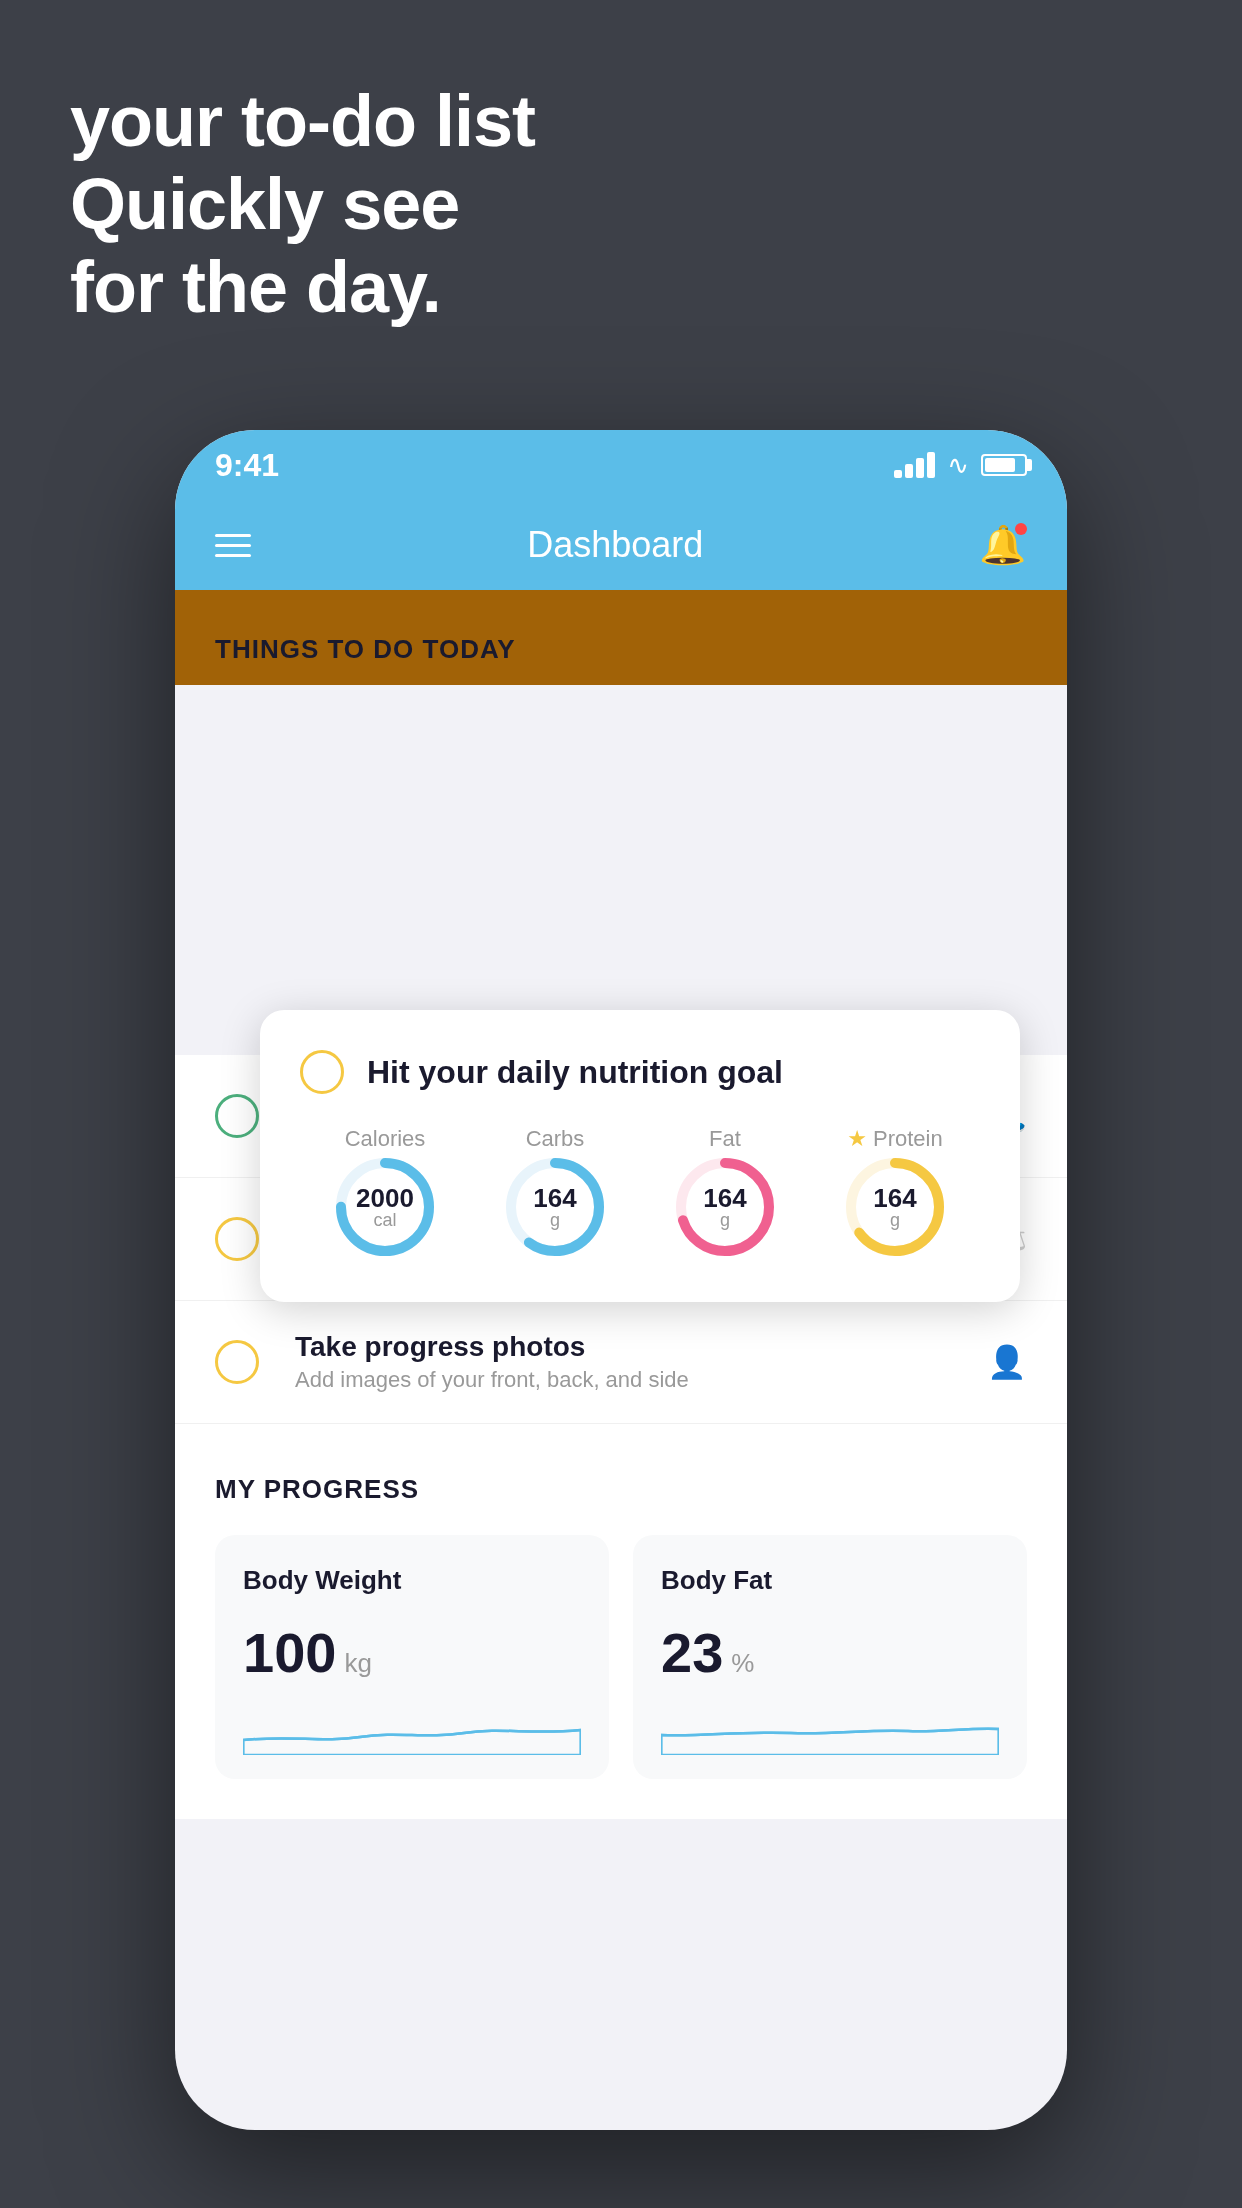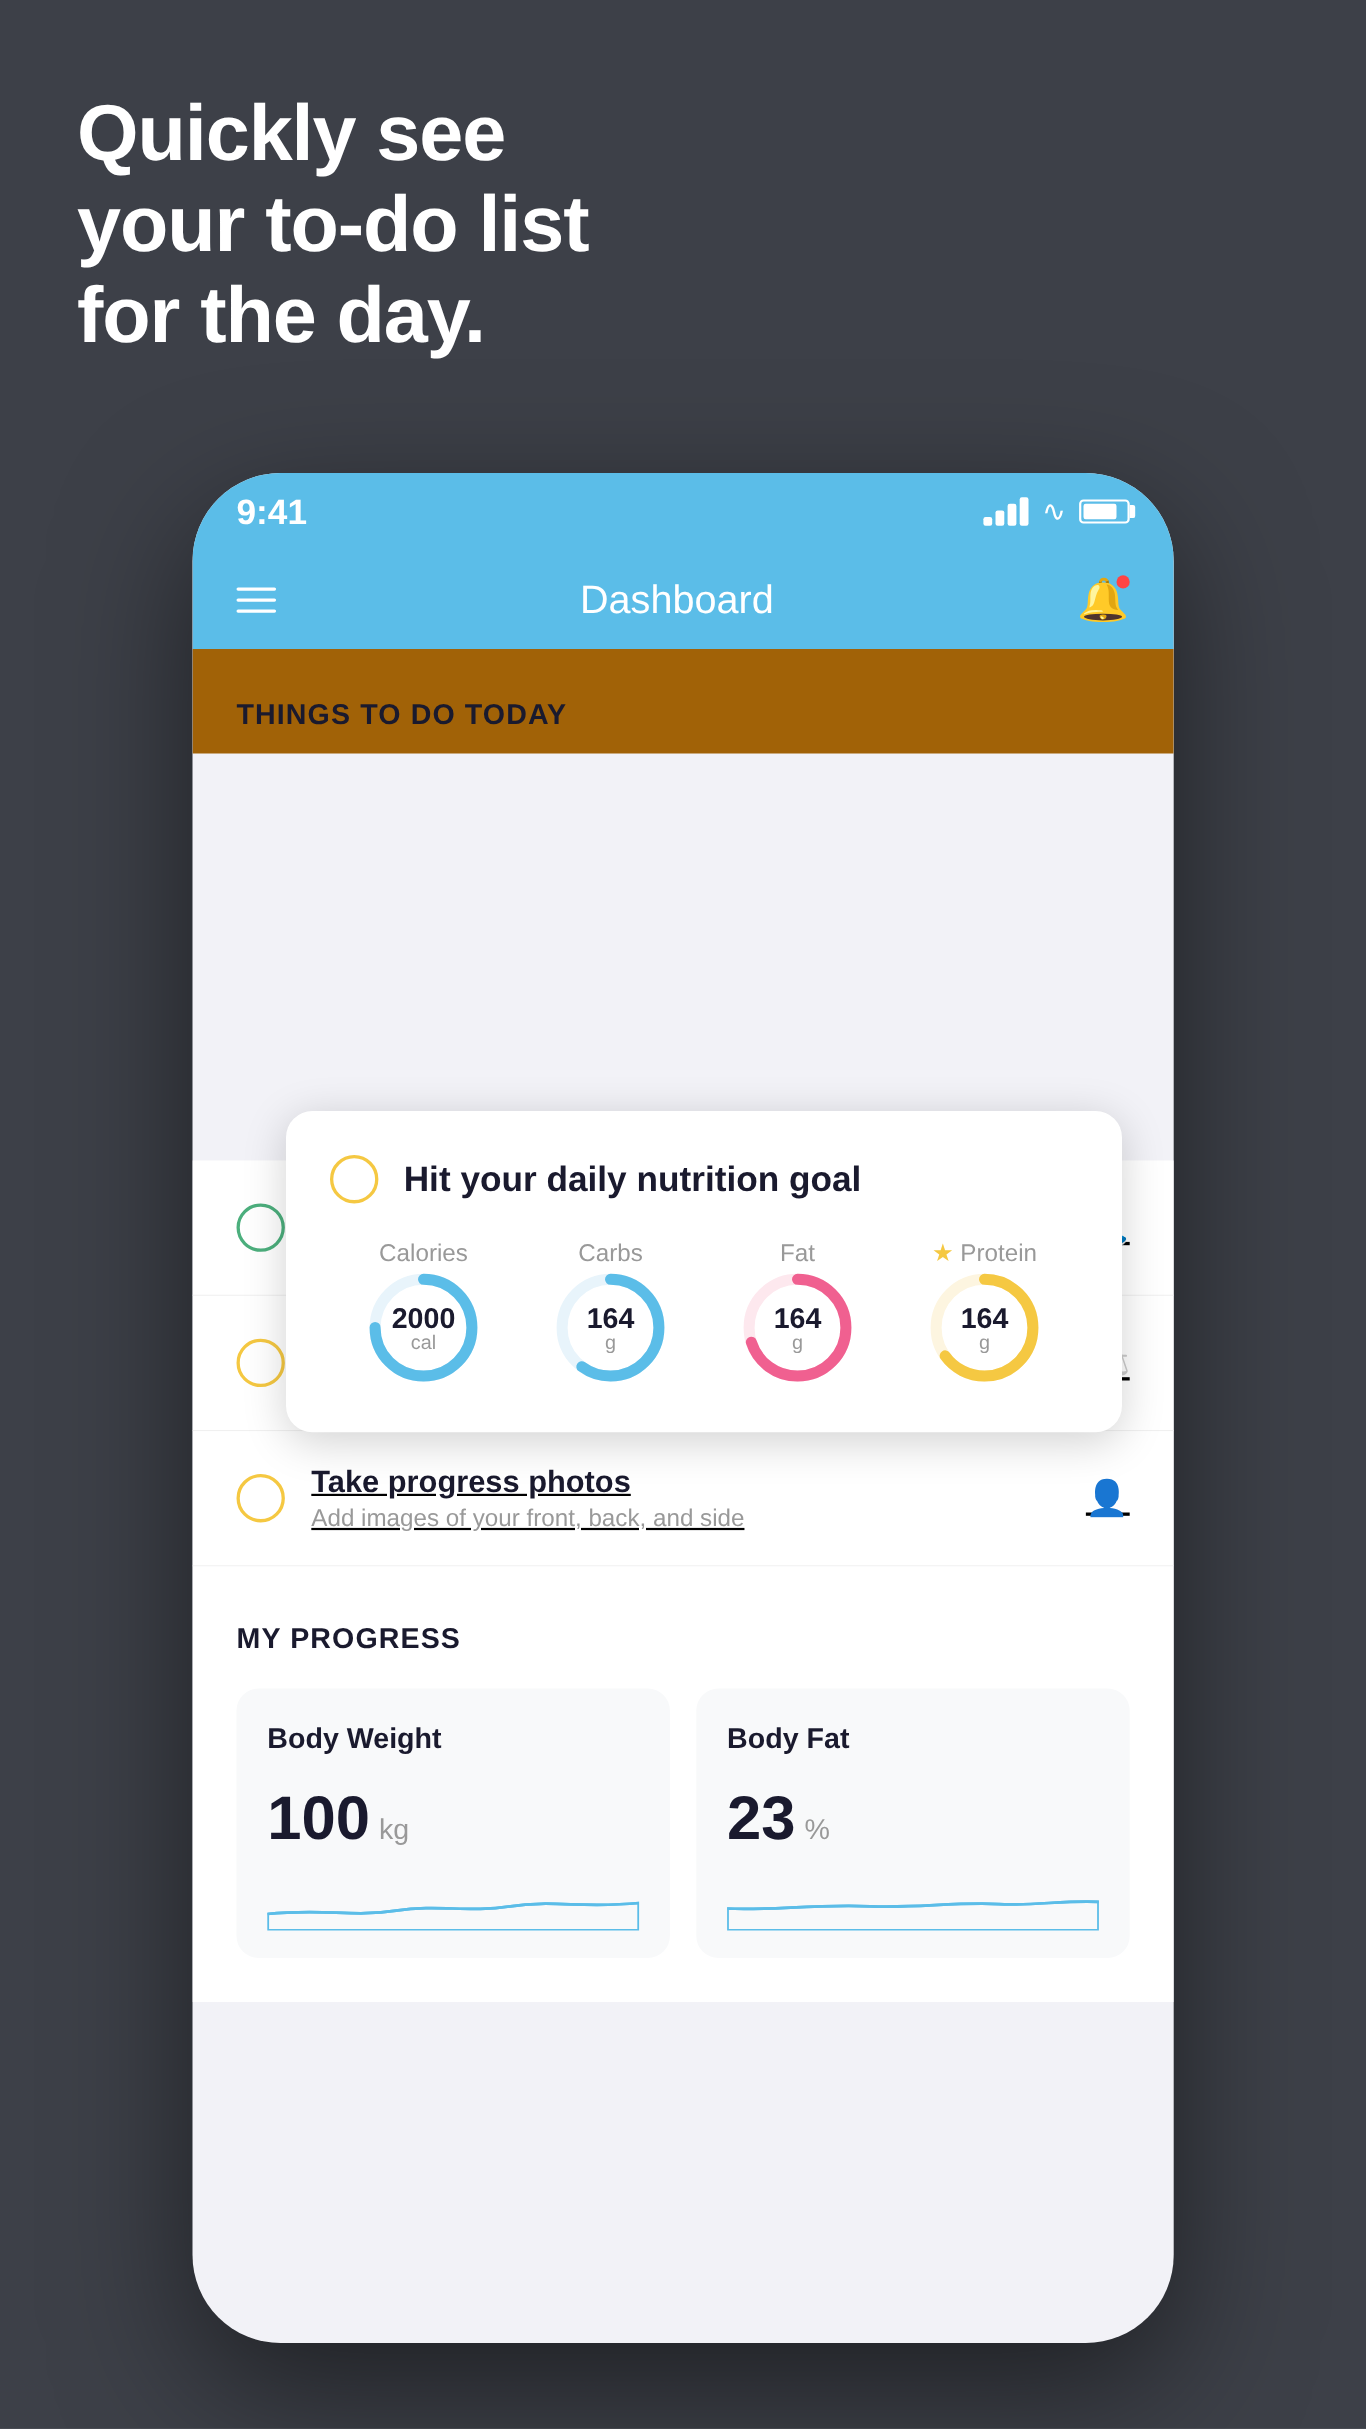--- a/index.html
+++ b/index.html
@@ -247,22 +247,21 @@
     
     .todo-list {
       background: white;
       margin-top: 370px;
     }
     .todo-item {
       display: flex;
       align-items: center;
       padding: 30px 40px;
       border-bottom: 1px solid #f0f0f0;
-      gap: 24px;
-      text-decoration: underline;
+      gap: 36px;
     }
     .todo-circle {
       width: 44px;
       height: 44px;
       border-radius: 50%;
       border: 3px solid #ccc;
       flex-shrink: 0;
     }
     .todo-circle.green {
       border-color: #4caf7d;
@@ -346,22 +345,22 @@
       fill: rgba(91, 189, 232, 0.15);
       stroke: none;
     }
   </style>
 </head>
 <body>
 
 <div class="bg"></div>
 
 <div class="headline">
+  <div>your to-do list</div>
   <div>Quickly see</div>
-  <div>your to-do list</div>
   <div>for the day.</div>
 </div>
 
 <div class="phone">
 
   <div class="status-bar">
     <span class="status-time">9:41</span>
     <div class="status-icons">
       <div class="signal-bars">
         <div class="signal-bar" style="height:8px"></div>

